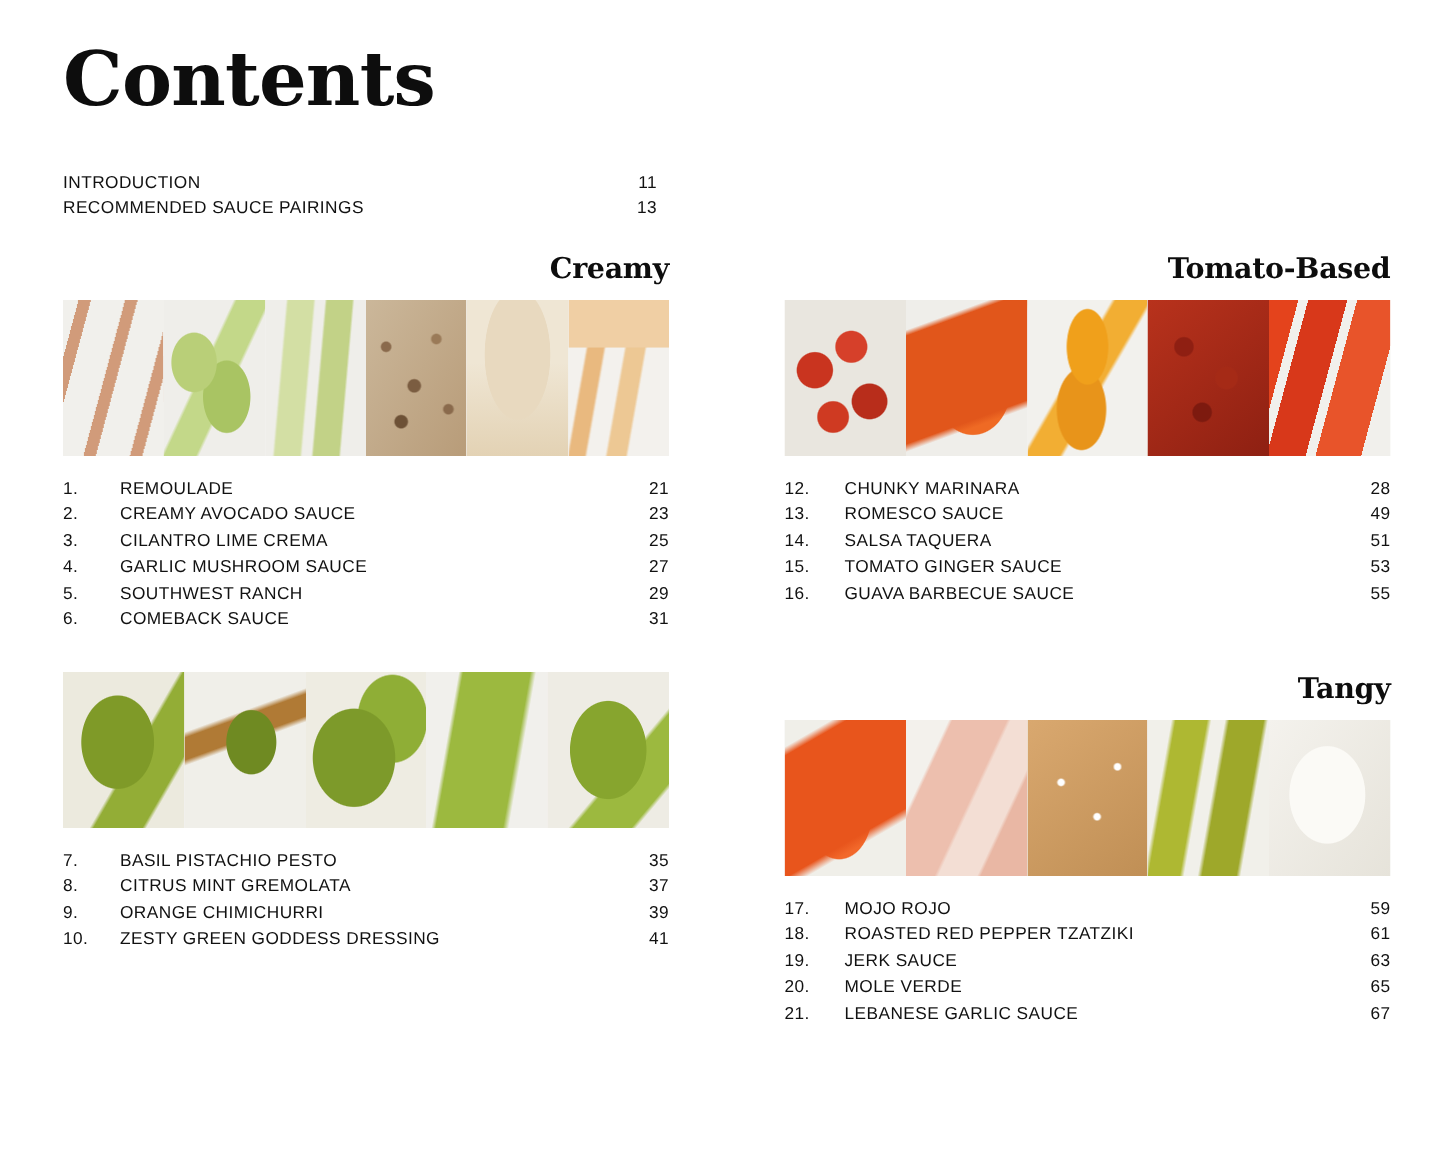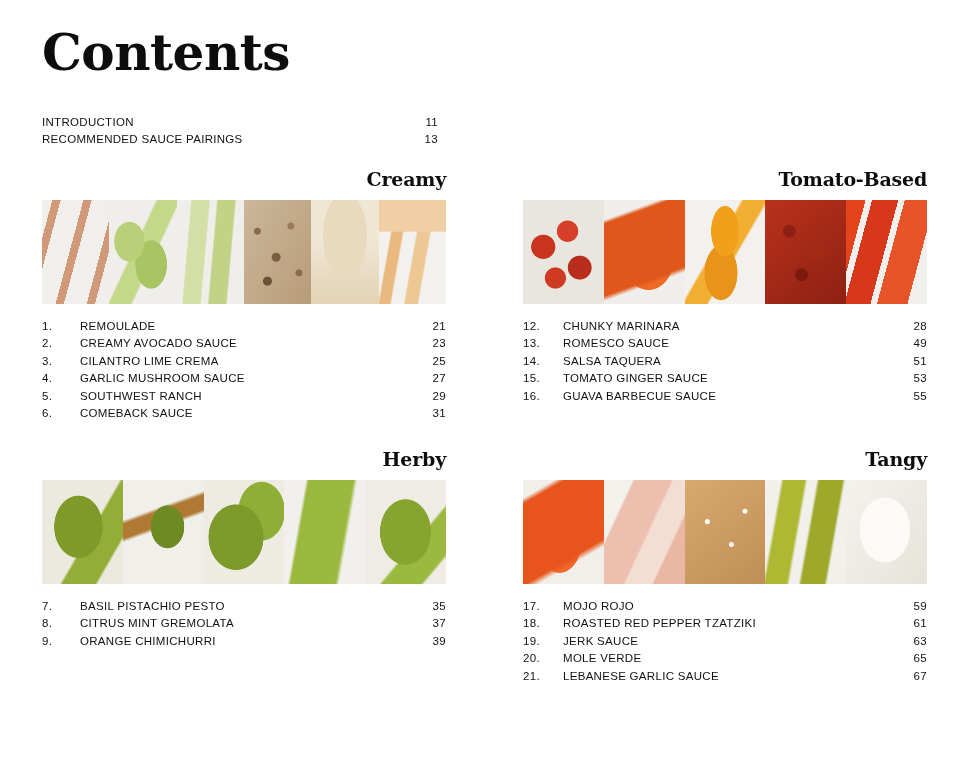--- a/index.html
+++ b/index.html
@@ -330,21 +330,20 @@
       <div class="entry">
         <span class="num">16.</span>
         <span class="name">GUAVA BARBECUE SAUCE</span>
         <span class="dots"></span>
         <span class="pg">55</span>
       </div>
     </div>
   </div>
 
   <div class="section col-left row-bottom">
-    <div class="section-title">Herby</div>
     <div class="strip">
       <div class="cell">
           <span class="sw h1"></span>
         </div>
       <div class="cell">
           <span class="sw h2"></span>
         </div>
       <div class="cell">
           <span class="sw h3"></span>
         </div>
@@ -366,20 +365,26 @@
         <span class="num">8.</span>
         <span class="name">CITRUS MINT GREMOLATA</span>
         <span class="dots"></span>
         <span class="pg">37</span>
       </div>
       <div class="entry">
         <span class="num">9.</span>
         <span class="name">ORANGE CHIMICHURRI</span>
         <span class="dots"></span>
         <span class="pg">39</span>
+      </div>
+      <div class="entry">
+        <span class="num">10.</span>
+        <span class="name">ZESTY GREEN GODDESS DRESSING</span>
+        <span class="dots"></span>
+        <span class="pg">41</span>
       </div>
     </div>
   </div>
 
   <div class="section col-right row-bottom">
     <div class="section-title">Tangy</div>
     <div class="strip">
       <div class="cell">
           <span class="sw g1"></span>
         </div>

